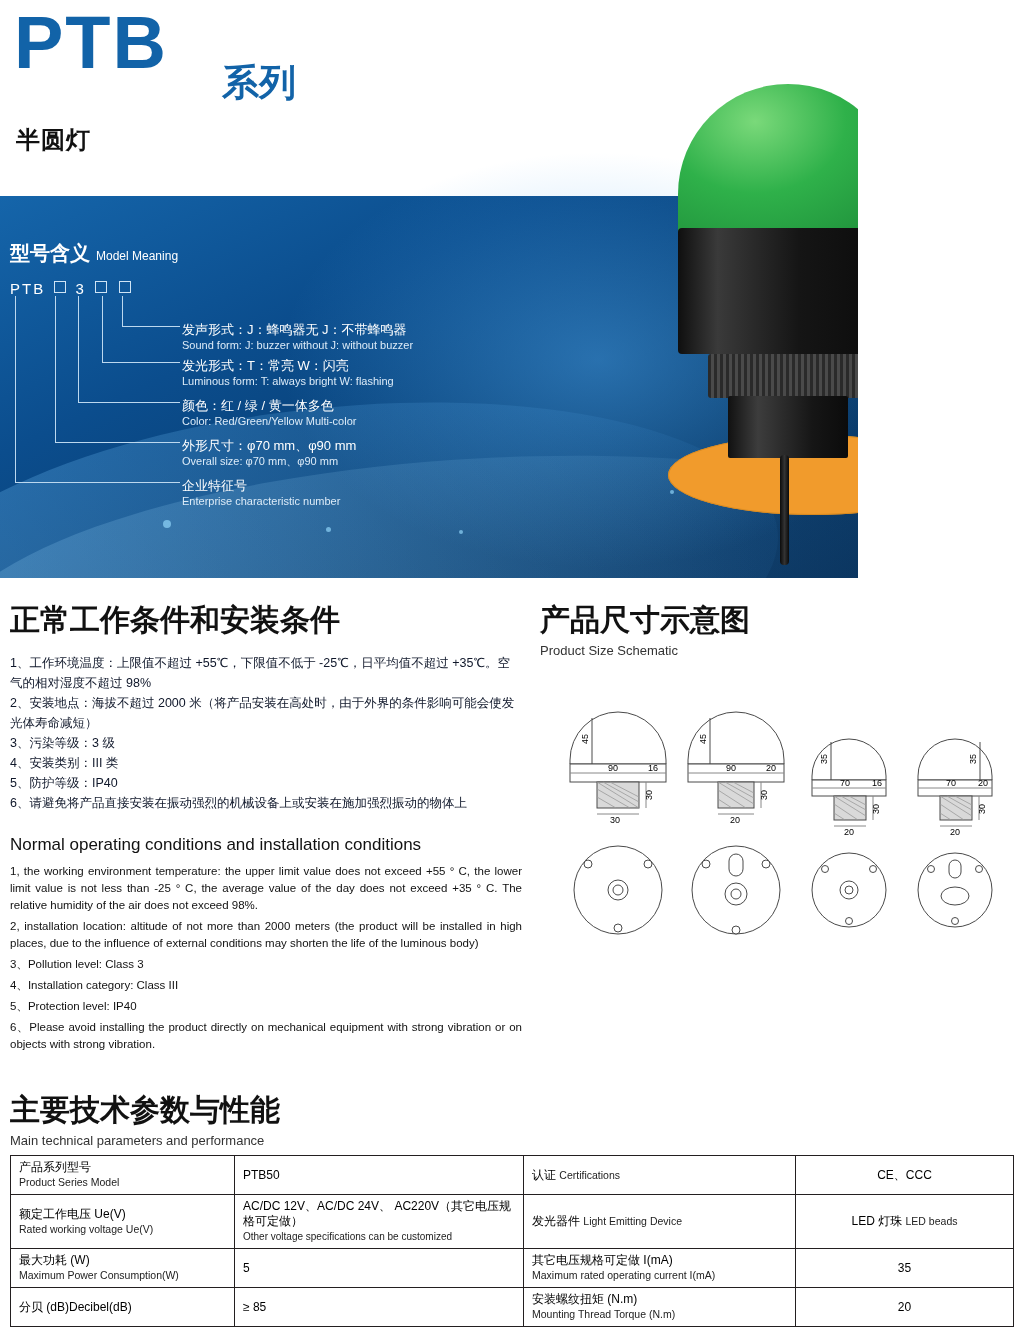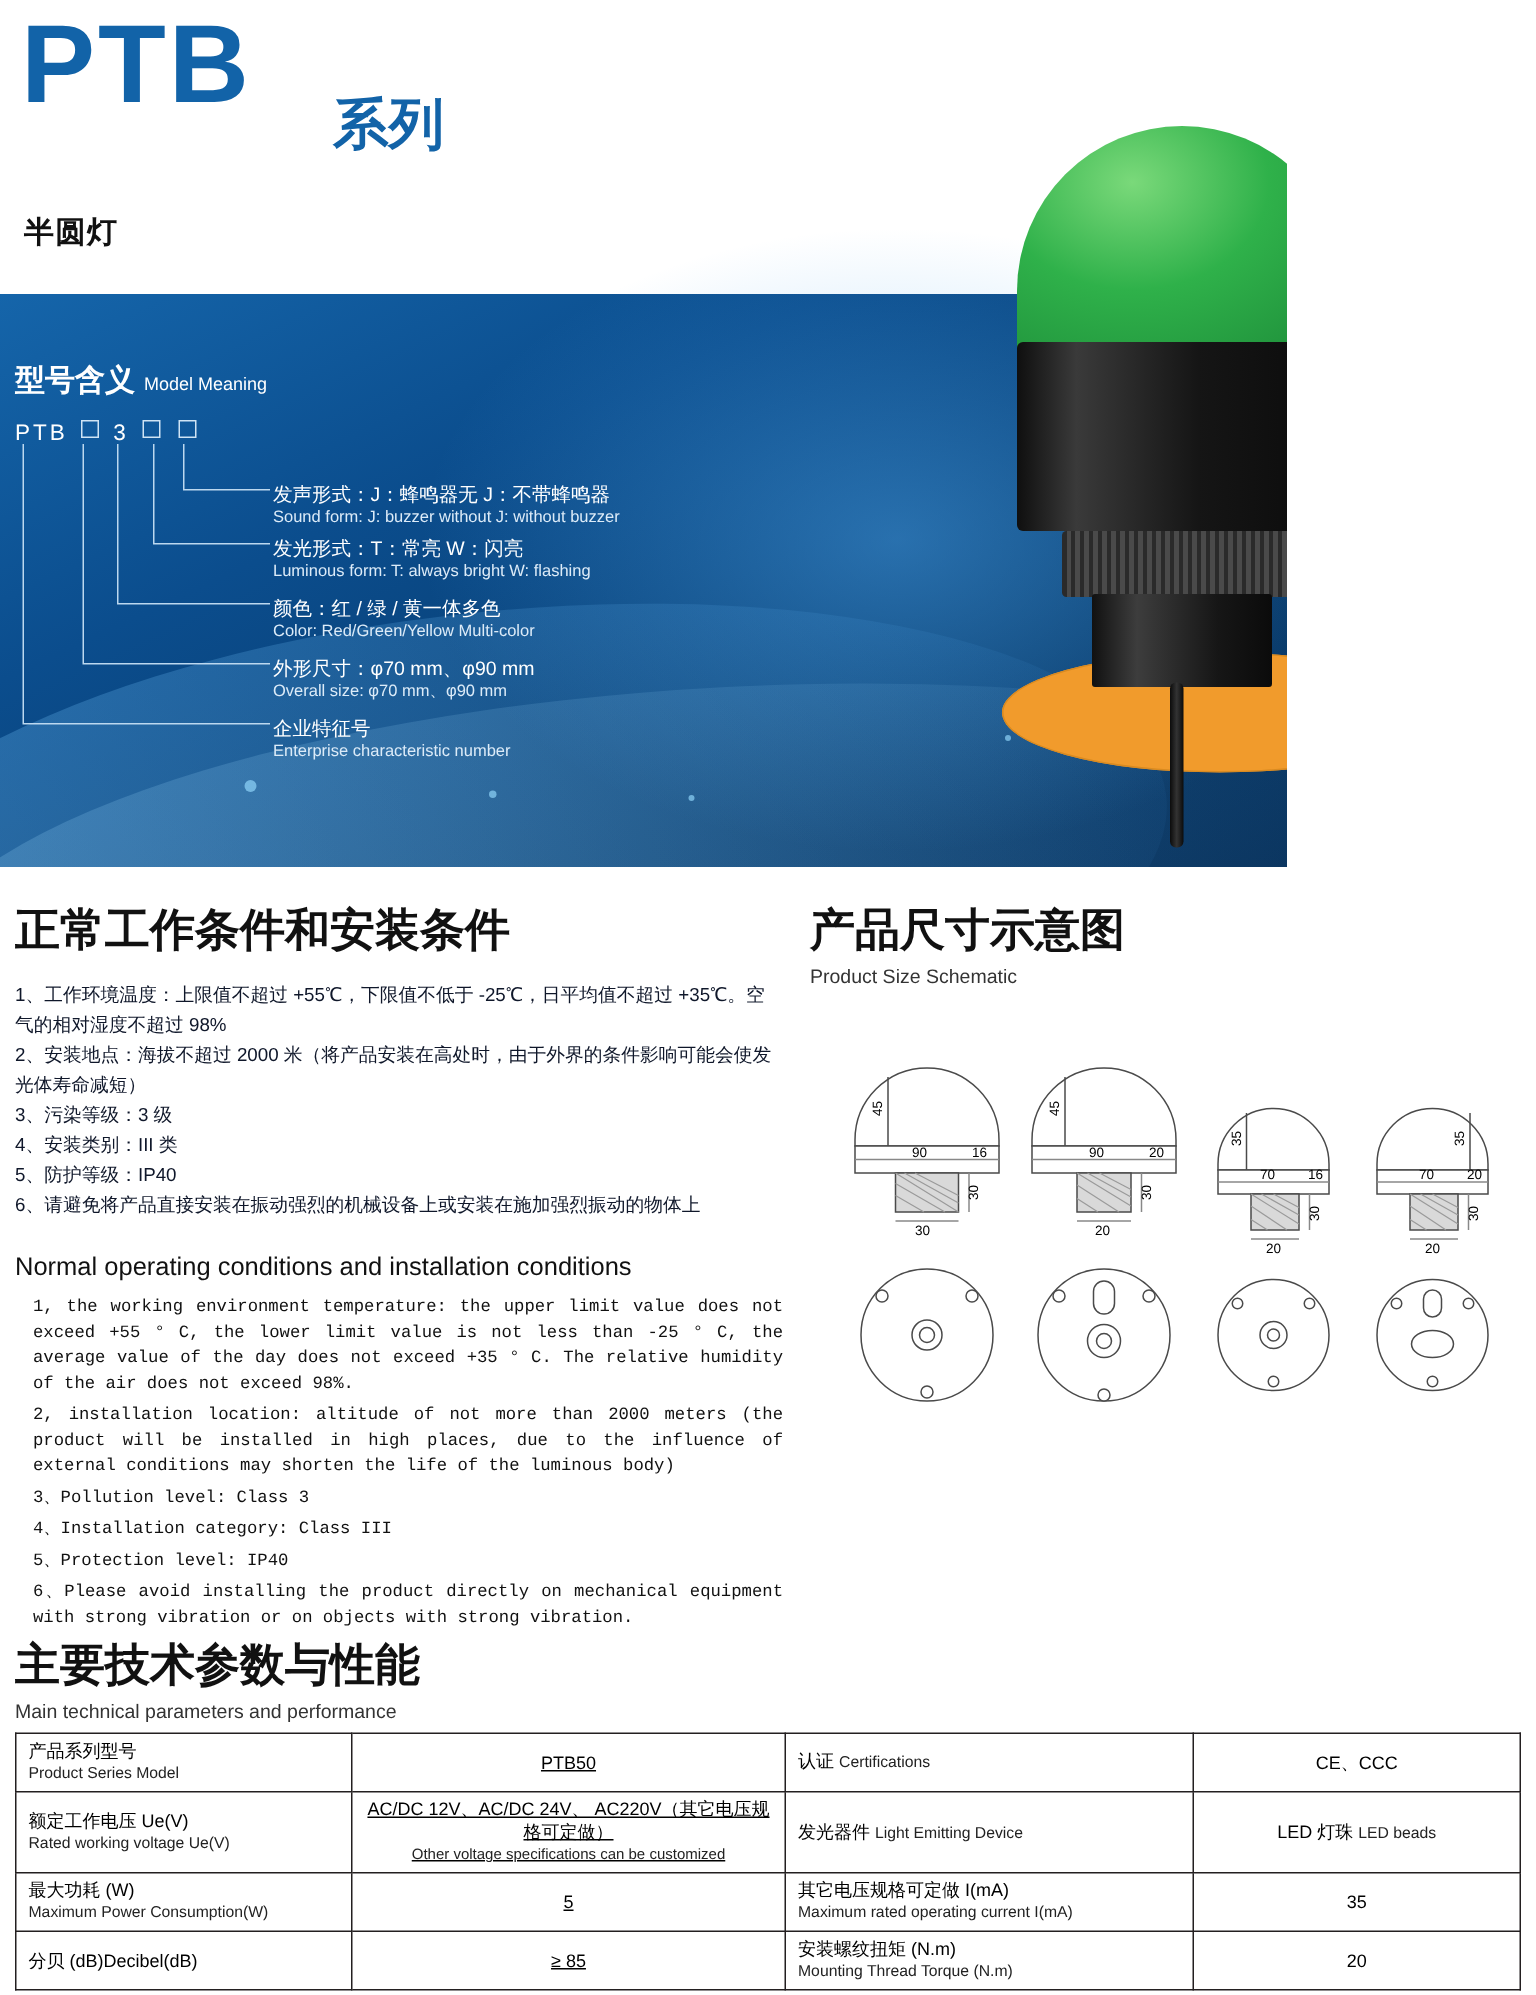--- a/index.html
+++ b/index.html
@@ -41,22 +41,22 @@
   .ptb-title {
     position:absolute; left:14px; top:6px;
     font-size:74px; font-weight:bold; color:#1263a8; letter-spacing:2px;
     line-height:1;
   }
   .ptb-series {
     position:absolute; left:222px; top:58px;
     font-size:37px; color:#1263a8; font-weight:bold;
   }
   .ptb-sub {
-    position:absolute; left:16px; top:141px;
-    font-size:20px; color:#111; font-weight:bold; letter-spacing:1px;
+    position:absolute; left:16px; top:124px;
+    font-size:24px; color:#111; font-weight:bold; letter-spacing:1px;
   }
 
   
   .mm-title { position:absolute; left:10px; top:240px; font-size:20px; font-weight:bold; color:#fff; }
   .mm-title-en { font-size:12px; font-weight:normal; margin-left:6px; }
   .mm-code { position:absolute; left:10px; top:280px; font-size:15px; color:#fff; letter-spacing:2px; }
   .mm-code .sq {
     display:inline-block; width:12px; height:12px; border:1px solid #cfe4f5; margin:0 3px;
     vertical-align:1px;
   }
@@ -102,37 +102,37 @@
 
   
   .sec { position:absolute; }
   .h-cn { font-size:30px; font-weight:bold; color:#111; }
   .h-en { font-size:13px; color:#333; margin-top:2px; }
 
   .cond { left:10px; top:600px; width:512px; }
   .cond p.cn { font-size:12.5px; line-height:20px; color:#0f172a; margin:0; }
   .cond .cn-block { margin-top:12px; }
   .cond h3.en-h { font-size:17px; font-weight:normal; color:#111; margin:22px 0 8px 0; }
-  .cond p.en { font-size:11.5px; line-height:17px; color:#111; margin:0 0 4px 12px; text-align:justify;font-family:Liberation Mono, monospace; }
+  .cond p.en { font-size:11.5px; line-height:17px; color:#111; margin:0 0 4px 0; text-align:justify; }
 
   
   .sizes { left:540px; top:600px; width:474px; }
   .sz-canvas { position:absolute; left:540px; top:668px; width:480px; height:300px; }
 
   
   .params { left:10px; top:1090px; }
   table.spec {
     position:absolute; left:10px; top:1155px; width:1004px;
     border-collapse:collapse; font-size:12px;
   }
   table.spec td {
     border:1px solid #231f20; padding:4px 8px; vertical-align:middle;
   }
   td.lbl { width:224px; line-height:15px; }
-  td.val { text-align:center; line-height:15px;text-decoration:underline; }
+  td.val { line-height:15px; }
   td.lbl2 { width:272px; line-height:15px; }
   td.val2 { text-align:center; width:218px; }
   .en-s { font-size:10.5px; color:#222; }
   .sub-s { font-size:10px; color:#222; }
 </style>
 </head>
 <body>
 
 <div class="hero">
   <div class="hero-white-top"></div>

